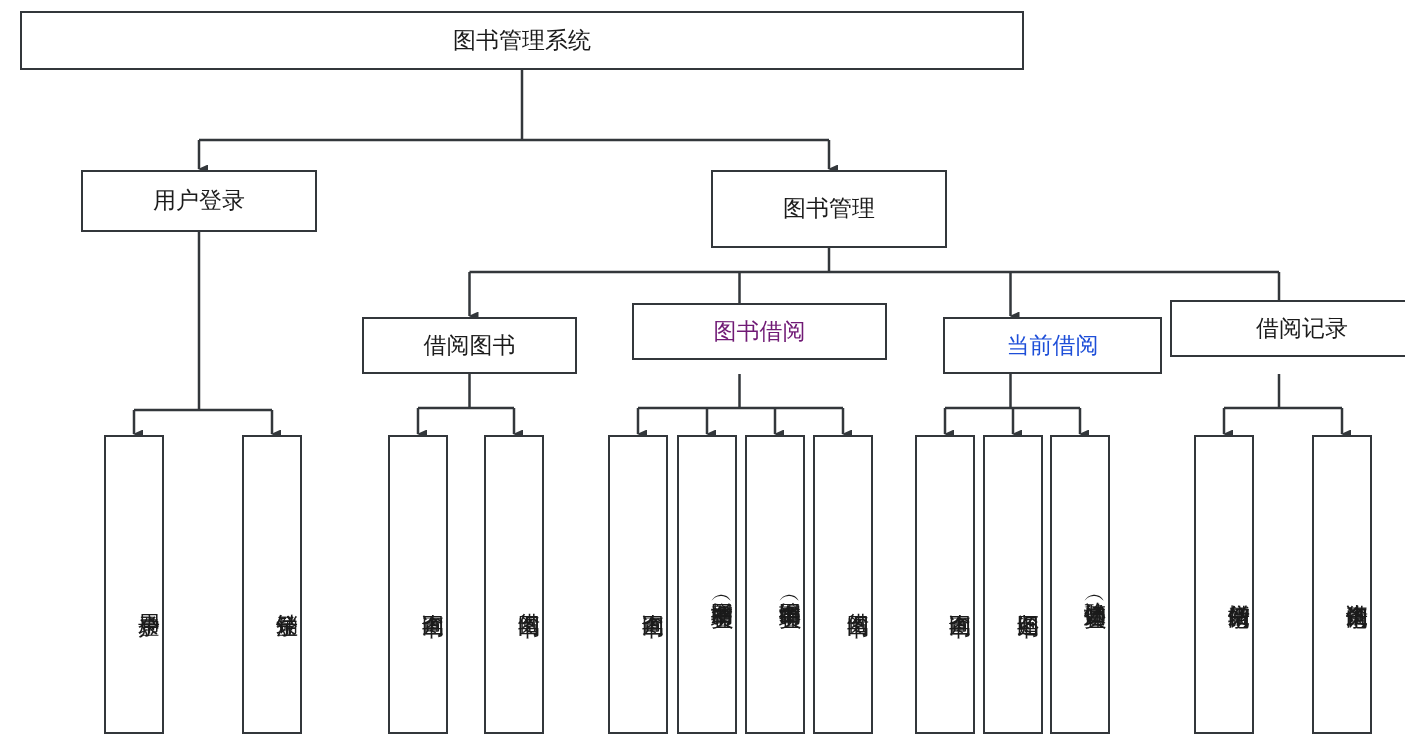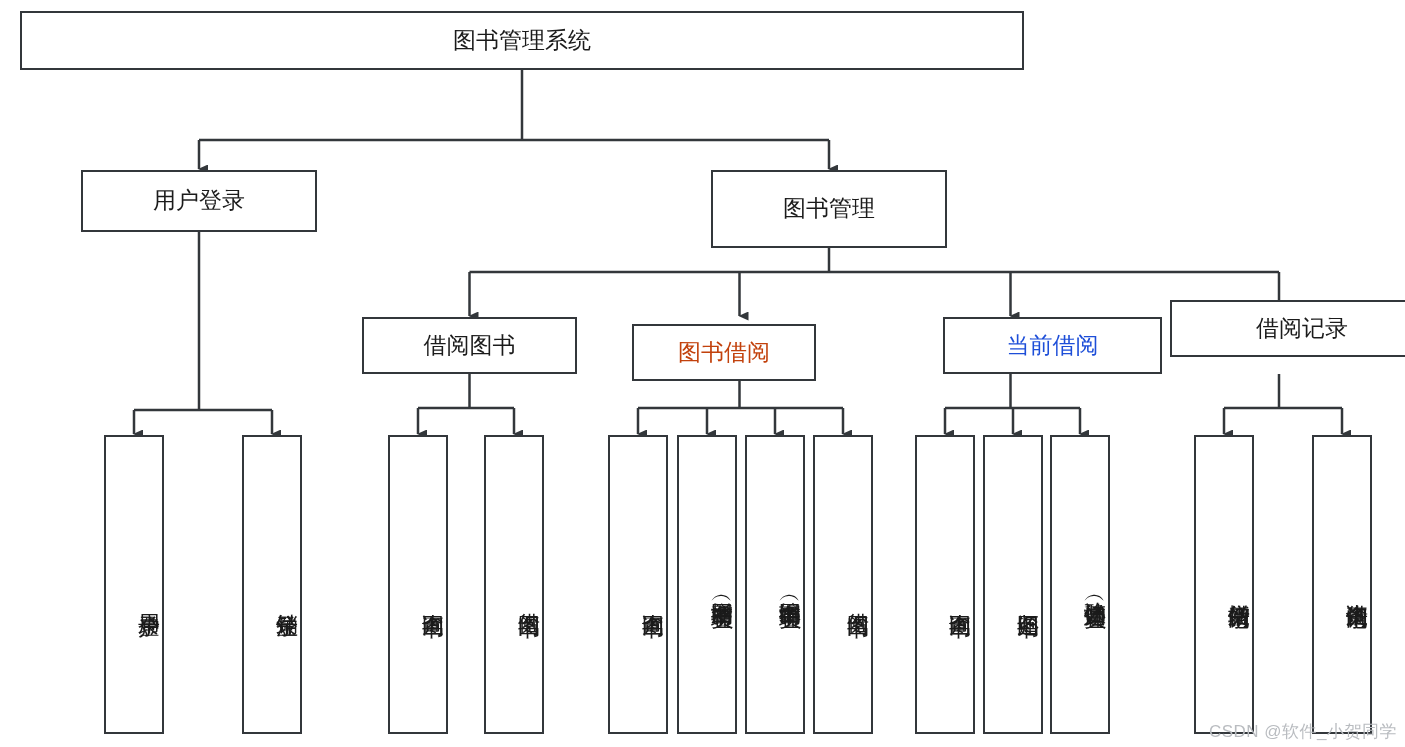--- a/index.html
+++ b/index.html
@@ -119,21 +119,21 @@
       </div>
       <div class="node horiz" style="left: 81px; top: 170px; width: 236px; height: 62px; border-color: rgb(51, 55, 59); background: rgb(255, 255, 255); color: rgb(27, 27, 27);">
         <span class="label">用户登录</span>
       </div>
       <div class="node horiz" style="left: 711px; top: 170px; width: 236px; height: 78px; border-color: rgb(51, 55, 59); background: rgb(255, 255, 255); color: rgb(27, 27, 27);">
         <span class="label">图书管理</span>
       </div>
       <div class="node horiz" style="left: 362px; top: 317px; width: 215px; height: 57px; border-color: rgb(51, 55, 59); background: rgb(255, 255, 255); color: rgb(27, 27, 27);">
         <span class="label">借阅图书</span>
       </div>
-      <div class="node horiz" style="left: 632px; top: 324px; width: 184px; height: 57px; border-color: rgb(51, 55, 59); background: rgb(255, 255, 255); color: #c2410c;">
+      <div class="node horiz" style="left: 632px; top: 303px; width: 255px; height: 57px; border-color: rgb(51, 55, 59); background: rgb(255, 255, 255); color: #701a75;">
         <span class="label">图书借阅</span>
       </div>
       <div class="node horiz" style="left: 901px; top: 317px; width: 219px; height: 57px; border-color: rgb(51, 55, 59); background: rgb(255, 255, 255); color: #1d4ed8; margin-left: 42px;">
         <span class="label">当前借阅</span>
       </div>
       <div class="node horiz" style="left: 1170px; top: 300px; width: 264px; height: 57px; border-color: rgb(51, 55, 59); background: rgb(255, 255, 255); color: rgb(27, 27, 27);">
         <span class="label">借阅记录</span>
       </div>
       <div class="node vert" style="left: 104px; top: 435px; width: 60px; height: 299px; border-color: rgb(51, 55, 59); background: rgb(255, 255, 255); color: rgb(27, 27, 27);">
         <span class="label">用户登录</span>
@@ -169,14 +169,13 @@
         <span class="label">确认归还（管理员）</span>
       </div>
       <div class="node vert tall-text" style="left: 1194px; top: 435px; width: 60px; height: 299px; border-color: rgb(51, 55, 59); background: rgb(255, 255, 255); color: rgb(27, 27, 27);">
         <span class="label">新增借阅记录</span>
       </div>
       <div class="node vert tall-text" style="left: 1312px; top: 435px; width: 60px; height: 299px; border-color: rgb(51, 55, 59); background: rgb(255, 255, 255); color: rgb(27, 27, 27);">
         <span class="label">查询借阅记录</span>
       </div>
     </div>
 
-  <div id="watermark">CSDN @软件_小贺同学</div>
 </div>
 
 </body></html>

